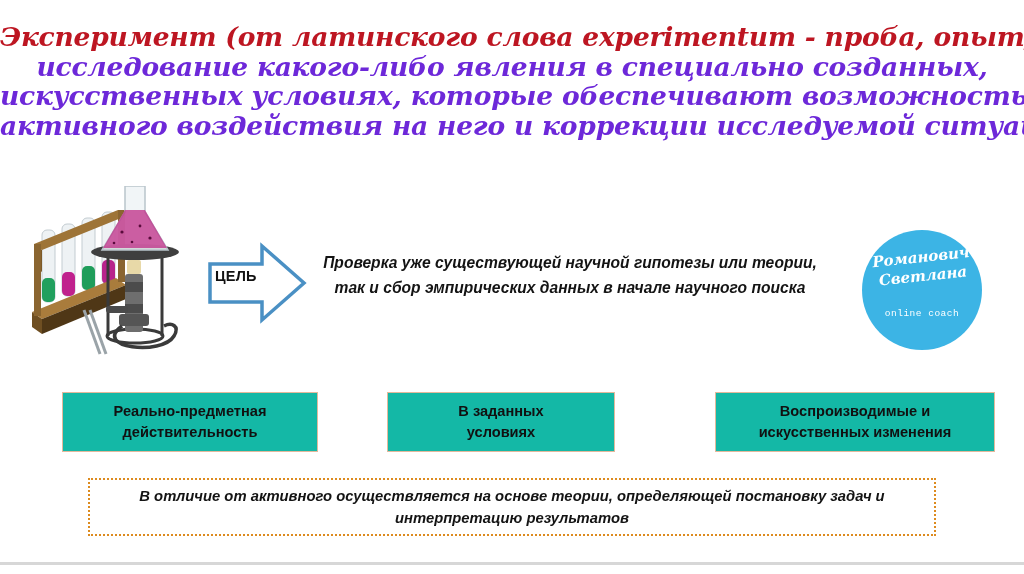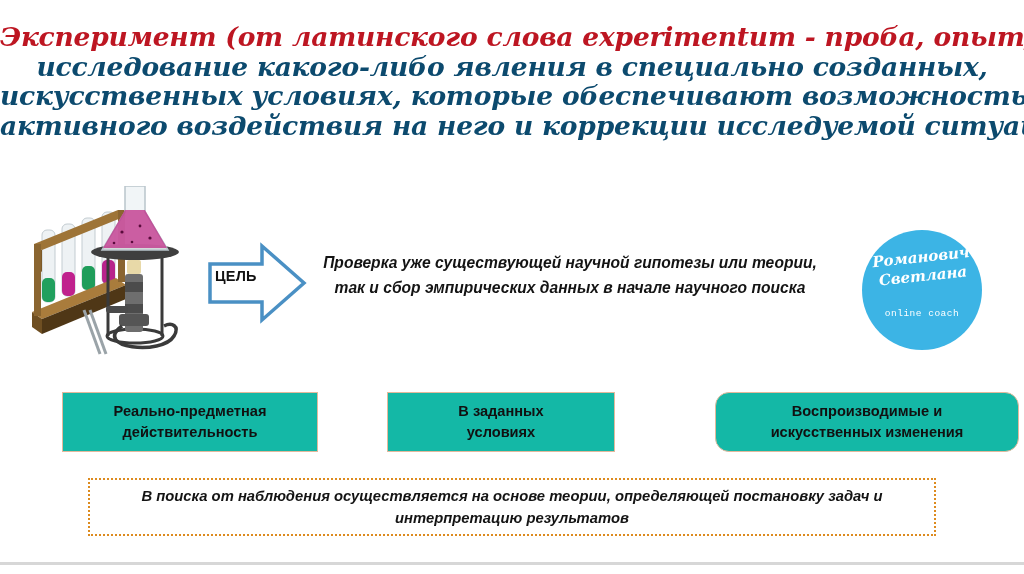--- a/index.html
+++ b/index.html
@@ -28,21 +28,21 @@
     line-height: 1.12;
     font-family: "DejaVu Serif", "Liberation Serif", serif;
     font-style: italic;
     font-weight: bold;
     font-size: 26.5px;
     letter-spacing: -0.2px;
     white-space: nowrap;
   }
   .title-line { display: block; }
   .t-red  { color: #bd1622; }
-  .t-blue { color: #0c4a6e; }
+  .t-blue { color: #6d28d9; }
 
   
   .lab-art {
     position: absolute;
     left: 22px;
     top: 186px;
     width: 186px;
     height: 178px;
   }
 
@@ -131,21 +131,21 @@
     justify-content: center;
     text-align: center;
     font-family: "Liberation Sans", sans-serif;
     font-weight: bold;
     font-size: 14.6px;
     line-height: 1.45;
     color: #111111;
   }
   .fb-1 { left: 62px;  width: 256px; }
   .fb-2 { left: 387px; width: 228px; }
-  .fb-3 { left: 715px; width: 304px; border-radius: 14px; }
+  .fb-3 { left: 715px; width: 280px; }
 
   
   .note-box {
     position: absolute;
     left: 88px;
     top: 478px;
     width: 848px;
     height: 58px;
     box-sizing: border-box;
     background: #ffffff;
@@ -273,18 +273,18 @@
     </div>
   </div>
   <div class="feature-box fb-3">
     <div>
       <div>Воспроизводимые и</div>
       <div>искусственных изменения</div>
     </div>
   </div>
 
   <div class="note-box">
-    <span>В поиска от наблюдения осуществляется на основе теории, определяющей постановку задач и интерпретацию результатов</span>
+    <span>В отличие от активного осуществляется на основе теории, определяющей постановку задач и интерпретацию результатов</span>
   </div>
 
   <div class="bottom-rule"></div>
 
 </div>
 
 </body></html>

